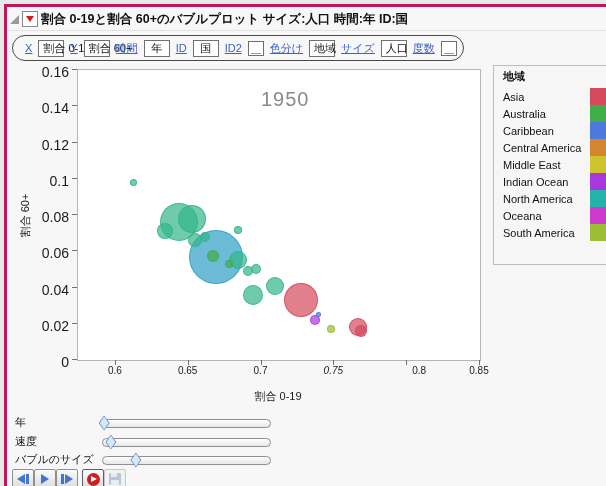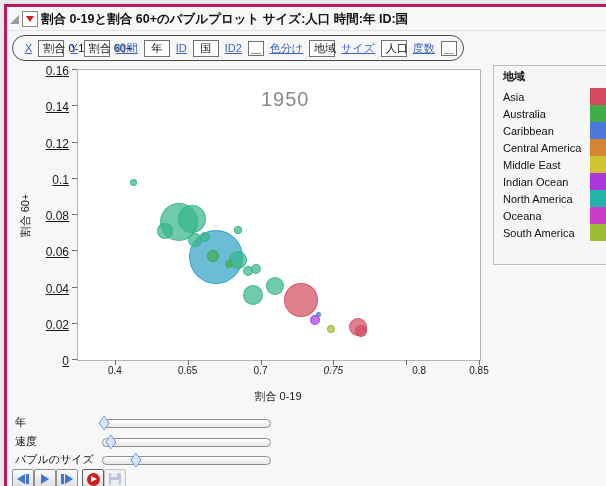--- a/index.html
+++ b/index.html
@@ -22,21 +22,21 @@
   .ctl-link{font-size:11px;color:#3a62c8;text-decoration:underline;cursor:pointer;white-space:nowrap;}
   .ctl-box{font-size:11px;border:1px solid #707070;background:#fff;padding:1px 4px;min-width:16px;
     text-align:center;white-space:nowrap;cursor:pointer;line-height:13px;}
   .ctl-box.empty{width:30px;height:15px;display:flex;align-items:flex-end;justify-content:center;padding:1px 2px;box-sizing:border-box;}
   .ctl-box.empty .blank-line{width:24px;height:4px;border-bottom:1px solid #9a9a9a;}
   
   .plot{position:absolute;left:70px;top:62px;width:402px;height:290px;background:#ffffff;
     border:1px solid #b5b5b5;box-sizing:content-box;}
   .year-label{position:absolute;font-size:20px;color:#8a8a8a;letter-spacing:1px;}
   .bubble{position:absolute;border-radius:50%;box-sizing:border-box;}
-  .ytick-label{position:absolute;width:34px;text-align:right;font-size:12px;color:#1a1a1a;text-decoration:underline;}
+  .ytick-label{position:absolute;width:34px;text-align:right;font-size:14px;color:#1a1a1a;}
   .xtick-label{position:absolute;width:40px;text-align:center;font-size:10px;color:#1a1a1a;}
   .ytick-mark{position:absolute;width:5px;height:1px;background:#6e6e6e;}
   .xtick-mark{position:absolute;width:1px;height:5px;background:#6e6e6e;}
   .x-axis-title{position:absolute;font-size:11px;color:#1a1a1a;}
   .y-axis-title{position:absolute;font-size:11px;color:#1a1a1a;transform:rotate(-90deg);transform-origin:center;white-space:nowrap;}
   
   .legend{position:absolute;left:486px;top:58px;width:116px;height:200px;background:#f6f6f6;
     border:1px solid #bdbdbd;box-sizing:border-box;padding:3px 0 0 9px;}
   .legend-title{font-size:11px;font-weight:bold;margin-bottom:4px;}
   .legend-item{display:flex;align-items:center;height:17px;cursor:pointer;}
@@ -141,21 +141,21 @@
       <div class="ytick-label" style="left: 28px; top: 202px;">0.08</div>
       <div class="ytick-mark" style="left: 65px; top: 170.75px;"></div>
       <div class="ytick-label" style="left: 28px; top: 165.75px;">0.1</div>
       <div class="ytick-mark" style="left: 65px; top: 134.5px;"></div>
       <div class="ytick-label" style="left: 28px; top: 129.5px;">0.12</div>
       <div class="ytick-mark" style="left: 65px; top: 98.25px;"></div>
       <div class="ytick-label" style="left: 28px; top: 93.25px;">0.14</div>
       <div class="ytick-mark" style="left: 65px; top: 62px;"></div>
       <div class="ytick-label" style="left: 28px; top: 57px;">0.16</div>
       <div class="xtick-mark" style="left: 107.87px; top: 353px;"></div>
-      <div class="xtick-label" style="left: 87.8696px; top: 358px;">0.4</div>
+      <div class="xtick-label" style="left: 87.8696px; top: 358px;">0.6</div>
       <div class="xtick-mark" style="left: 180.696px; top: 353px;"></div>
       <div class="xtick-label" style="left: 160.696px; top: 358px;">0.65</div>
       <div class="xtick-mark" style="left: 253.522px; top: 353px;"></div>
       <div class="xtick-label" style="left: 233.522px; top: 358px;">0.7</div>
       <div class="xtick-mark" style="left: 326.348px; top: 353px;"></div>
       <div class="xtick-label" style="left: 306.348px; top: 358px; font-style: italic;">0.75</div>
       <div class="xtick-mark" style="left: 399.174px; top: 353px;"></div>
       <div class="xtick-label" style="left: 379.174px; top: 358px; text-align: right;">0.8</div>
       <div class="xtick-mark" style="left: 472px; top: 353px;"></div>
       <div class="xtick-label" style="left: 452px; top: 358px;">0.85</div>

